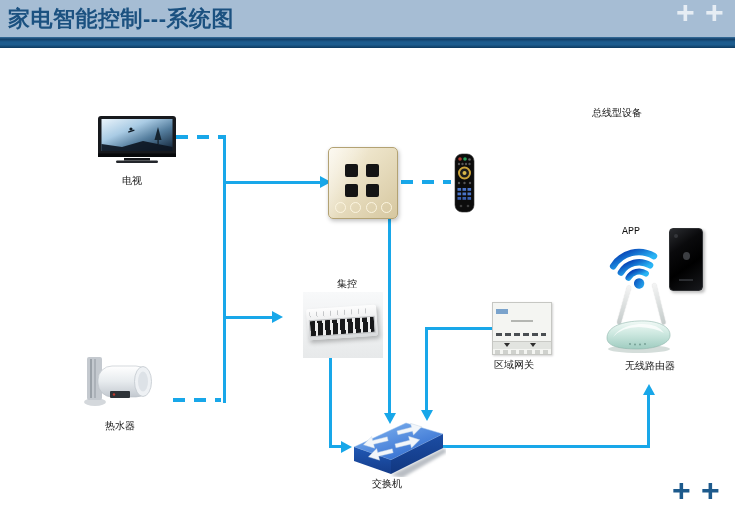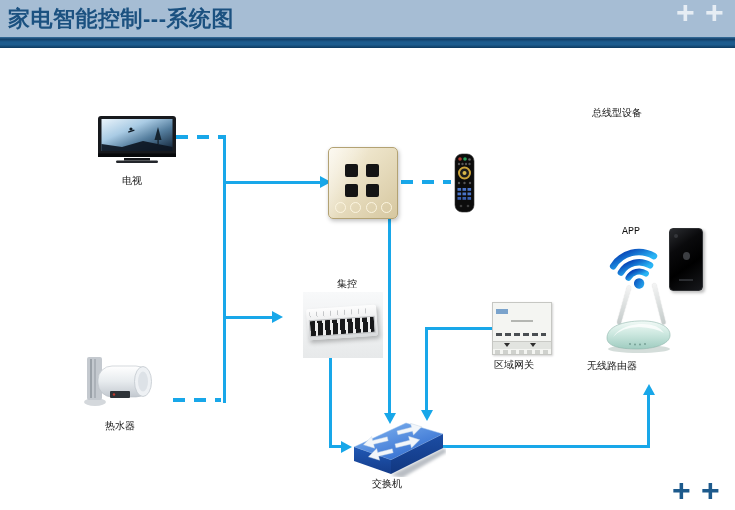--- a/index.html
+++ b/index.html
@@ -246,21 +246,21 @@
       </defs>
       <ellipse cx="39" cy="36" rx="31" ry="4" fill="#c2cfcb" opacity="0.7"></ellipse>
       <path d="M7,25 C7,15 19,9 38,8 C57,7 71,13 70,23 C69,31 55,36 37,36 C19,36 7,33 7,25 Z" fill="url(#rtB)" stroke="#8fb5ab" stroke-width="0.6"></path>
       <path d="M13,24 Q20,13 39,11 Q58,10 64,20 Q56,15 39,14 Q22,14 13,24 Z" fill="rgba(255,255,255,0.75)"></path>
       <circle cx="30" cy="31" r="0.9" fill="#6f9a90"></circle>
         <circle cx="35" cy="31.5" r="0.9" fill="#6f9a90"></circle>
       <circle cx="40" cy="31.5" r="0.9" fill="#6f9a90"></circle>
         <circle cx="45" cy="31" r="0.9" fill="#6f9a90"></circle>
     </svg>
   </div>
-  <div class="lbl" style="left:587px;top:359px;">无线路由器</div>
+  <div class="lbl" style="left:625px;top:359px;">无线路由器</div>
 
   <svg class="dev" style="left:350px;top:417px;" width="96" height="60" viewBox="0 0 96 60">
     <defs>
       <linearGradient id="swTop" x1="0" y1="0" x2="0.8" y2="1">
         <stop offset="0" stop-color="#86b9f3"></stop>
           <stop offset="1" stop-color="#2a66cc"></stop>
       </linearGradient>
       <linearGradient id="swL" x1="0" y1="0" x2="0" y2="1">
         <stop offset="0" stop-color="#2058b4"></stop>
           <stop offset="1" stop-color="#143c8a"></stop>

